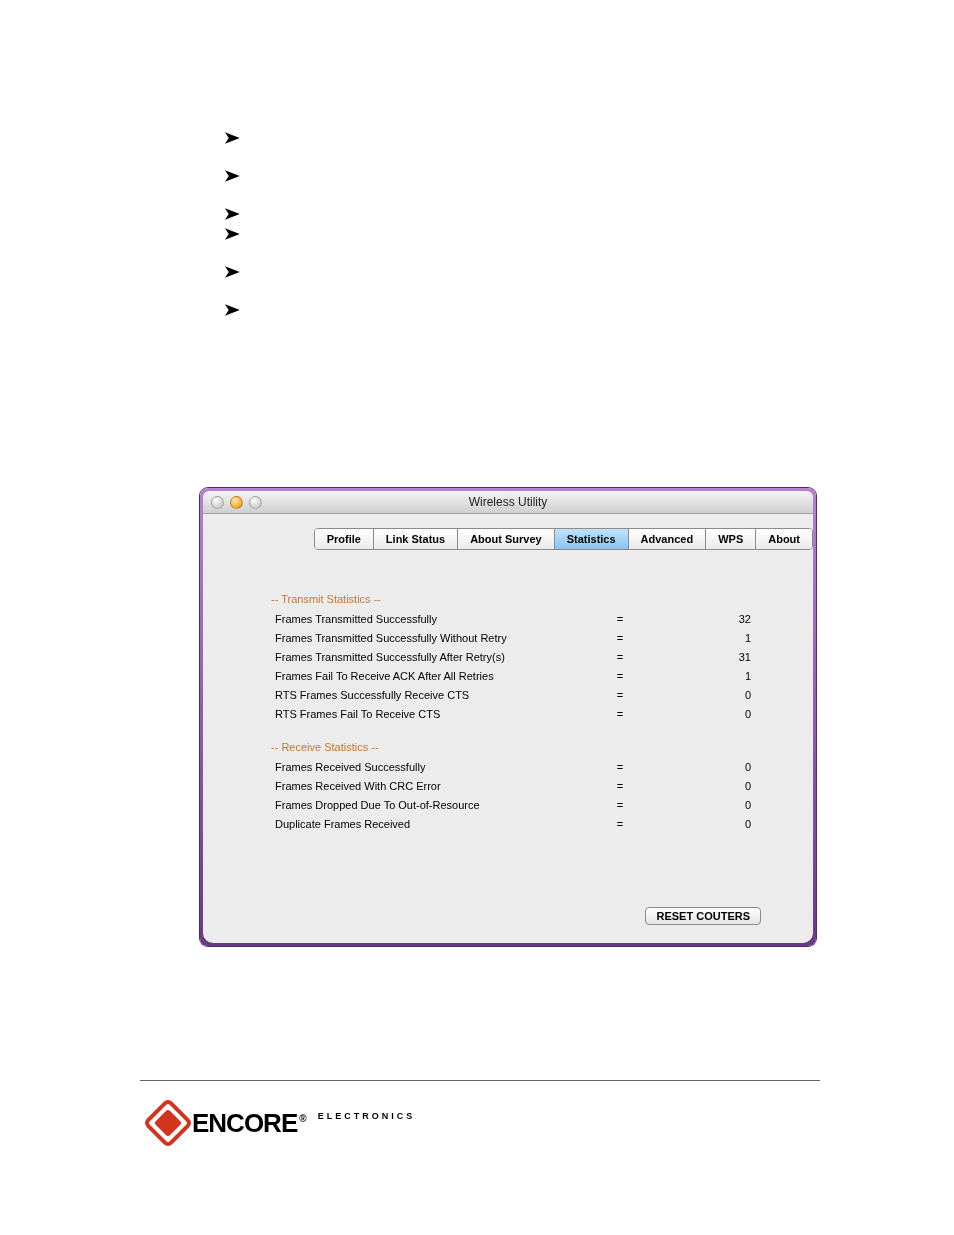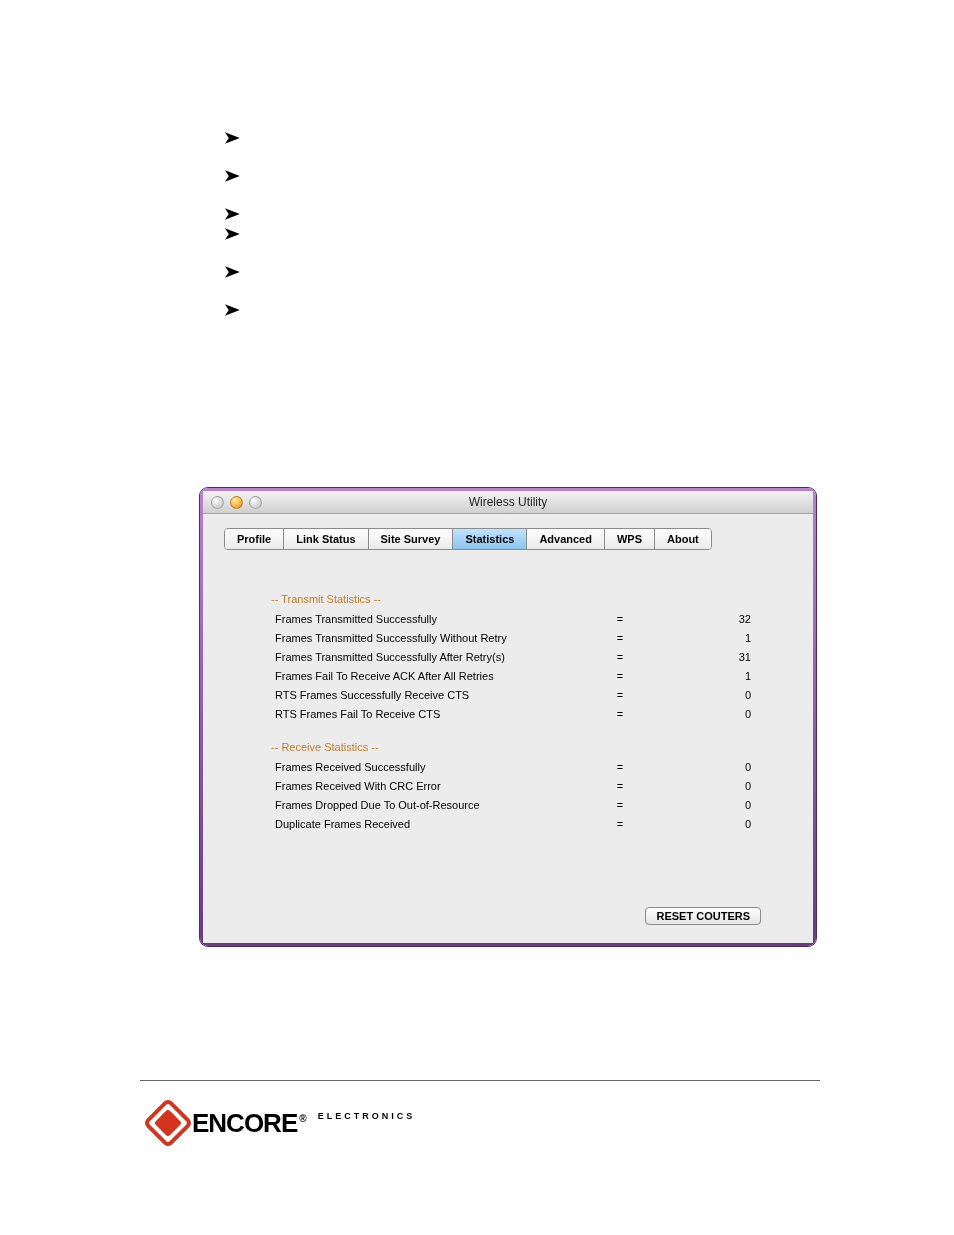--- a/index.html
+++ b/index.html
@@ -11,29 +11,29 @@
   
   .footer-rule{position:absolute;left:140px;top:1080px;width:680px;border-top:1px solid #666;}
   .logo{position:absolute;left:150px;top:1105px;display:flex;align-items:center;}
   .logo-mark{width:28px;height:28px;border:4px solid #d4331d;border-radius:6px;transform:rotate(45deg);margin-right:6px;position:relative;}
   .logo-mark::after{content:"";position:absolute;inset:4px;background:#d4331d;border-radius:3px;}
   .logo-text{font-family:Arial,sans-serif;font-weight:900;font-size:26px;letter-spacing:-1px;line-height:0.8;display:flex;flex-direction:row;}
   .logo-text small{font-size:9px;letter-spacing:3px;font-weight:700;margin-left:12px;}
   .logo-reg{font-size:10px;vertical-align:super;margin-left:2px;}
   
   .win-wrap{position:absolute;left:200px;top:488px;width:610px;border-radius:8px;overflow:hidden;box-shadow:0 0 0 1px #4b2f5a;background:linear-gradient(#b87fd3,#6a3a8a);padding:3px;}
-  .win{background:#ececec;border-radius:0;}
+  .win{background:#ececec;border-radius:10px;}
   .titlebar{height:22px;background:linear-gradient(#f4f4f4,#cfcfcf);border-bottom:1px solid #a0a0a0;border-top-left-radius:6px;border-top-right-radius:6px;display:flex;align-items:center;position:relative;}
   .tl-dots{display:flex;gap:6px;margin-left:8px;}
   .dot{width:11px;height:11px;border-radius:50%;border:1px solid rgba(0,0,0,.25);}
   .dot.close{background:radial-gradient(circle at 35% 30%,#fff,#e9e9e9 30%,#cfcfcf 70%);}
   .dot.min{background:radial-gradient(circle at 35% 30%,#ffe9a6,#f7b13c 60%,#c97f11);}
   .dot.zoom{background:radial-gradient(circle at 35% 30%,#fff,#e9e9e9 30%,#cfcfcf 70%);}
   .title{position:absolute;left:0;right:0;text-align:center;font-size:12px;color:#222;}
-  .tabbar{display:flex;justify-content:flex-start;margin-top:14px;margin-left:21px;}
+  .tabbar{display:flex;justify-content:flex-end;margin-top:14px;margin-left:21px;}
   .tabset{display:flex;border:1px solid #8b8b8b;border-radius:4px;overflow:hidden;background:#fff;height:20px;}
   .tab{padding:0 12px;font-size:11px;line-height:20px;border-right:1px solid #8b8b8b;background:linear-gradient(#ffffff,#eaeaea);cursor:default;font-weight:bold;}
   .tab:last-child{border-right:none;}
   .tab.active{background:linear-gradient(#bfe3ff,#8cc4ee);}
   .content{padding:22px 52px 22px 72px;font-size:11px;}
   .section-head{color:#c57a2a;font-size:11px;margin:21px 0 8px -4px;}
   .row{display:flex;height:19px;}
   .row .label{flex:0 0 330px;}
   .row .eq{flex:0 0 30px;text-align:center;}
   .row .val{flex:1;text-align:right;padding-right:10px;}
@@ -61,21 +61,21 @@
         <div class="dot min"></div>
         <div class="dot zoom"></div>
       </div>
       <div class="title">Wireless Utility</div>
     </div>
 
     <div class="tabbar">
       <div class="tabset">
         <div class="tab">Profile</div>
         <div class="tab">Link Status</div>
-        <div class="tab">Site Survey</div>
+        <div class="tab">About Survey</div>
         <div class="tab active">Statistics</div>
         <div class="tab">Advanced</div>
         <div class="tab">WPS</div>
         <div class="tab">About</div>
       </div>
     </div>
 
     <div class="content">
       <div class="section-head">-- Transmit Statistics --</div>
       <div class="row">

